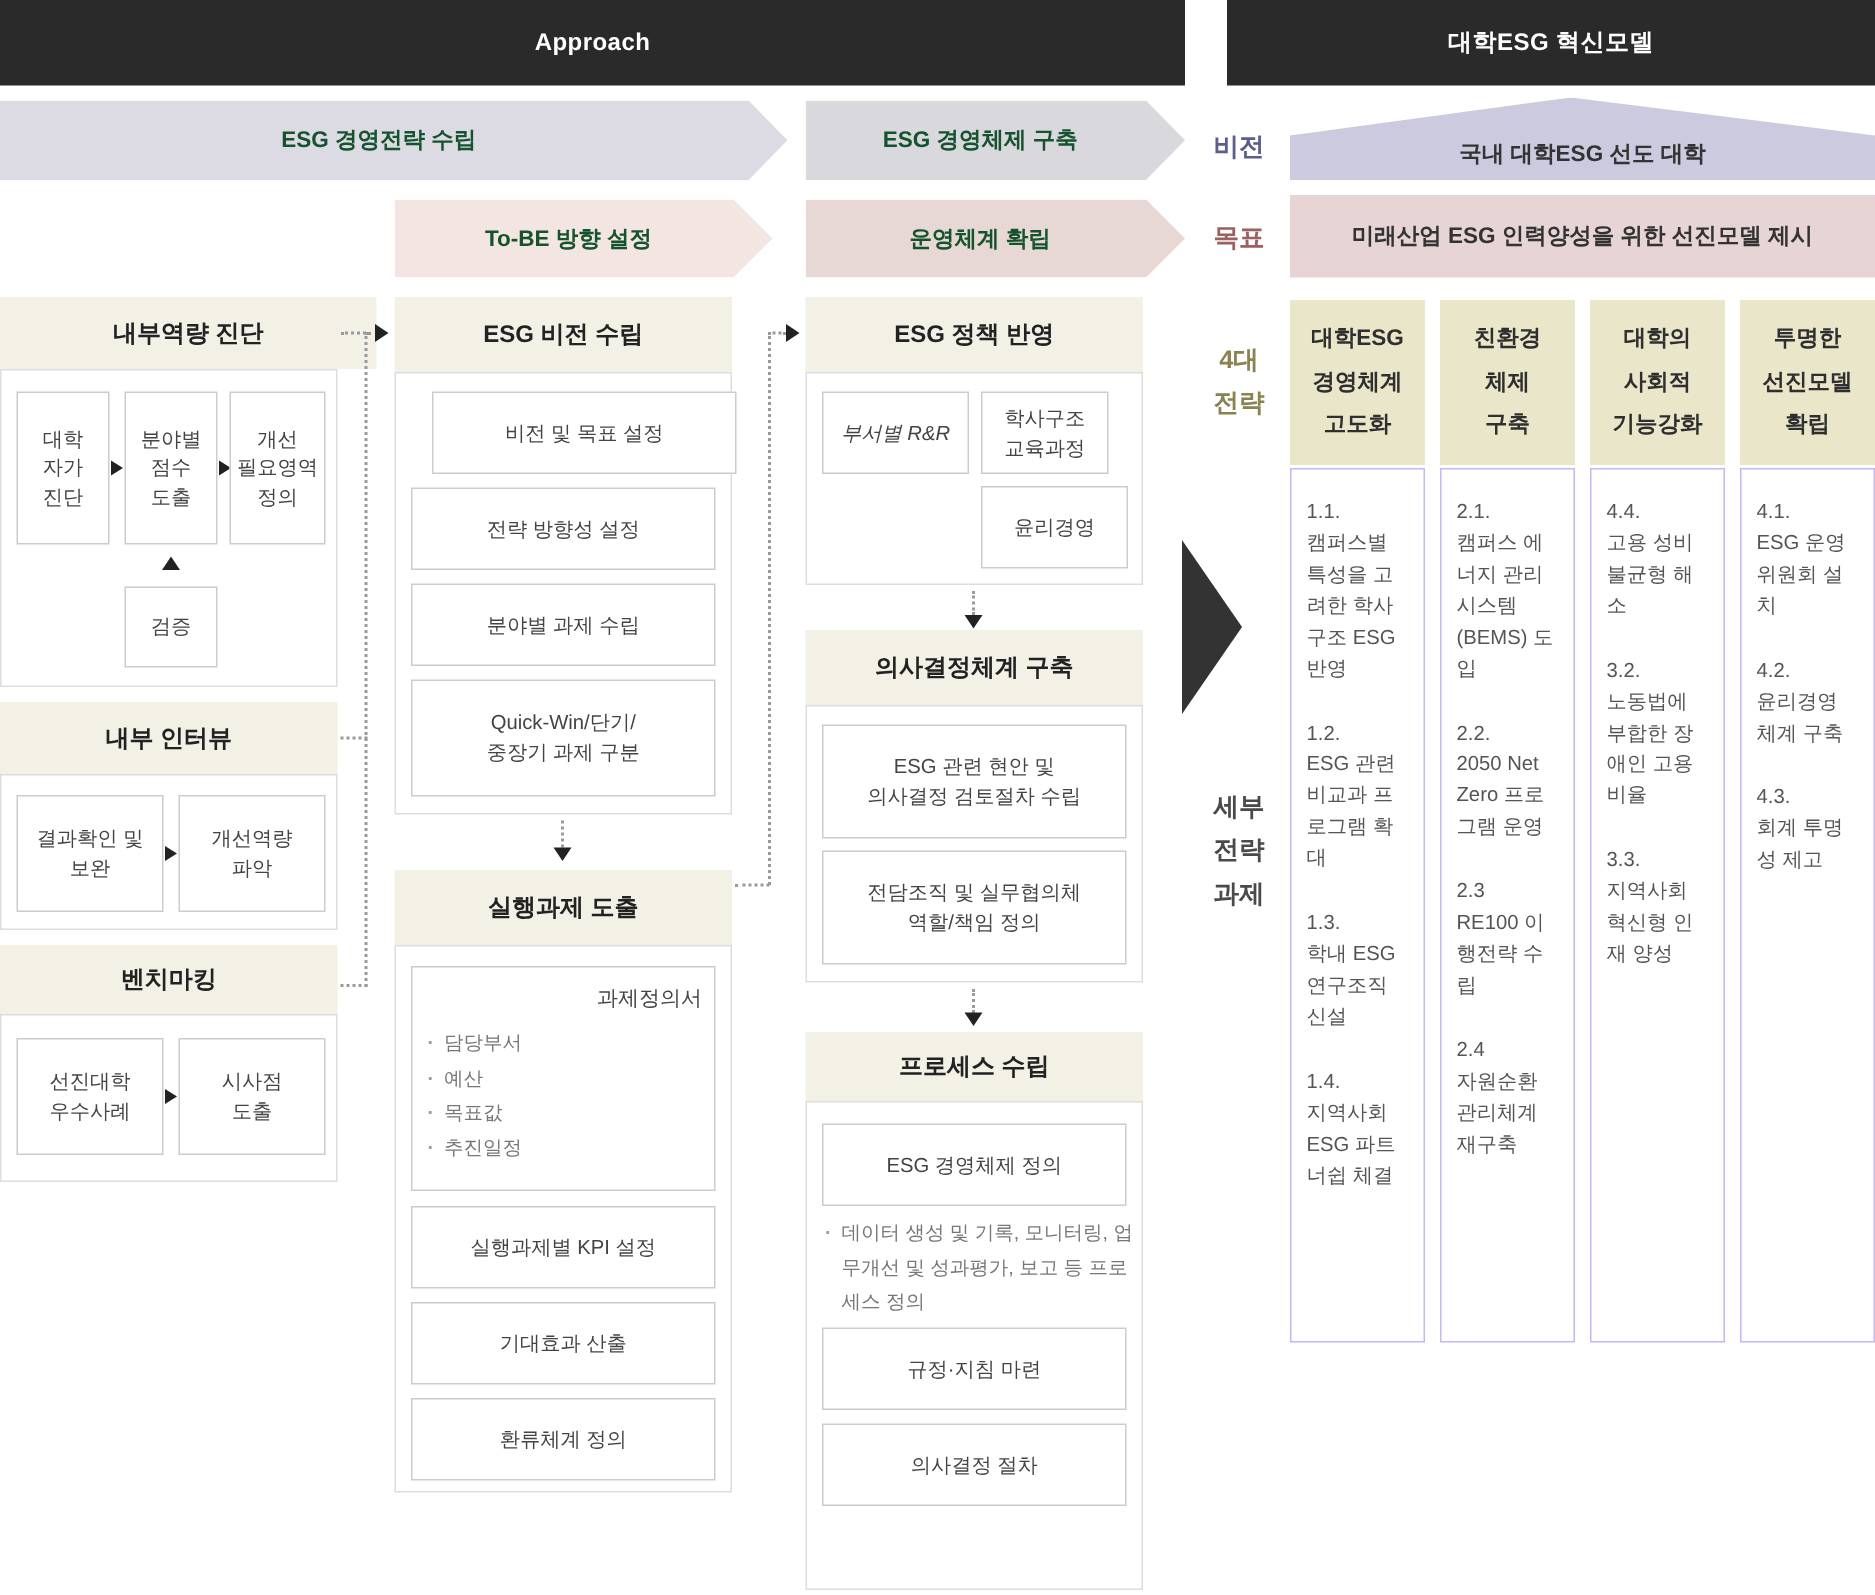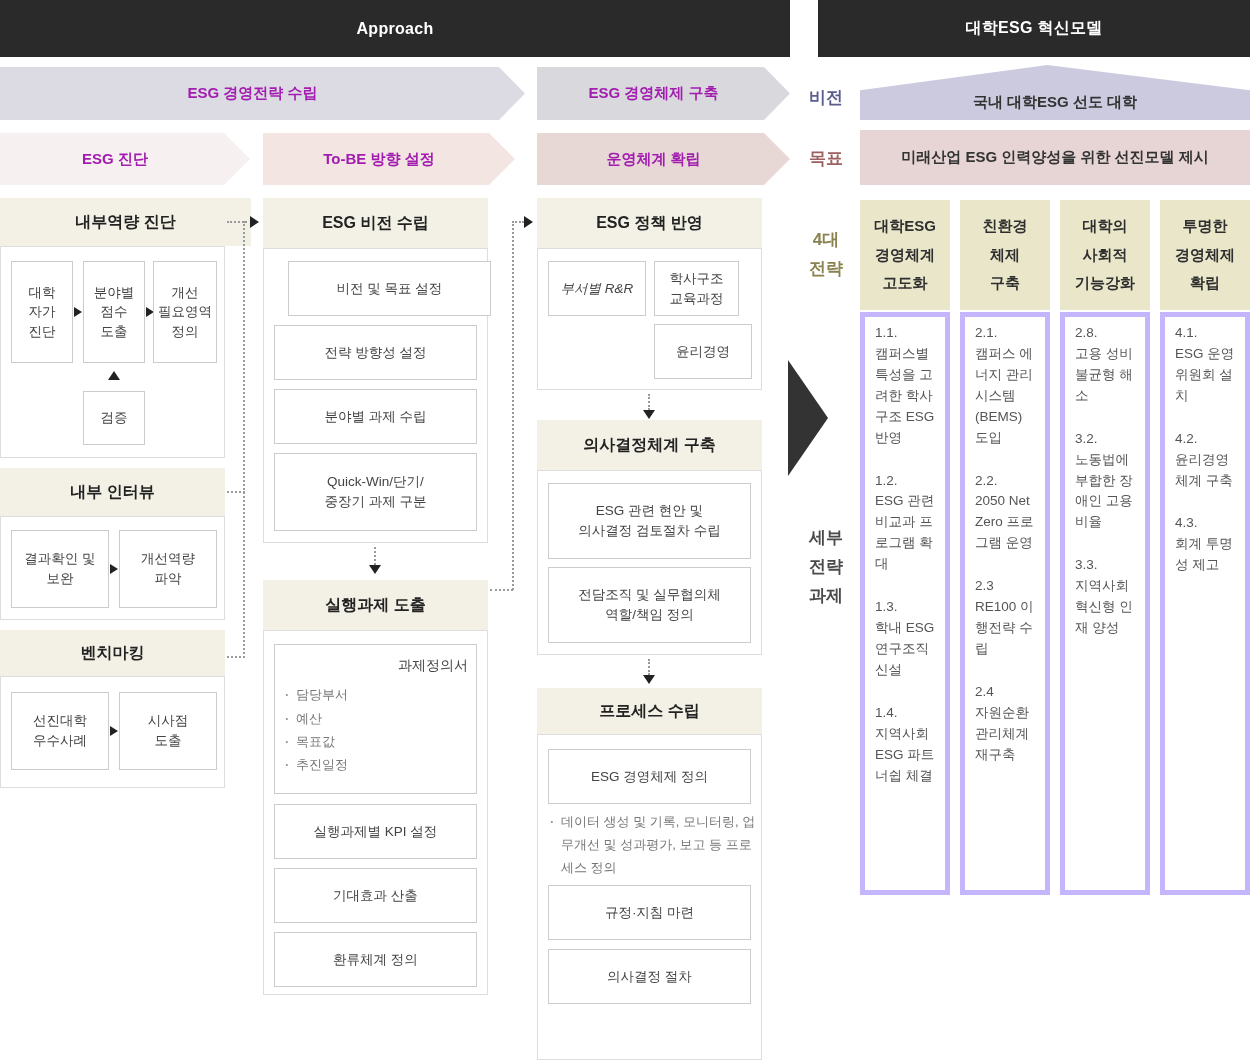--- a/index.html
+++ b/index.html
@@ -4,21 +4,21 @@
 <style>
   html,body{margin:0;padding:0;background:#fff;}
   body{font-family:"Liberation Sans","DejaVu Sans",sans-serif;color:#333;}
   .canvas{position:relative;width:1250px;height:1063px;background:#fff;overflow:hidden;}
   .abs{position:absolute;}
   .pre{white-space:pre-line;}
 
   .bar{height:57px;background:#2b2a2a;color:#fff;display:flex;align-items:center;justify-content:center;
        font-size:16px;font-weight:bold;letter-spacing:.3px;}
 
-  .chev{display:flex;align-items:center;justify-content:center;font-size:15px;font-weight:600;color:#a21caf;
+  .chev{display:flex;align-items:center;justify-content:center;font-size:15px;font-weight:600;color:#14532d;
         clip-path:polygon(0 0, calc(100% - 26px) 0, 100% 50%, calc(100% - 26px) 100%, 0 100%);
         padding-right:20px;box-sizing:border-box;}
 
   .sec-head{background:#f3f1e5;display:flex;align-items:center;justify-content:center;
             font-size:16px;font-weight:bold;color:#222;}
   .panel{background:#fff;border:1px solid #ddd;box-sizing:border-box;}
   .box{background:#fff;border:1px solid #ccc;box-sizing:border-box;display:flex;align-items:center;
        justify-content:center;text-align:center;font-size:13.5px;color:#444;line-height:1.45;padding:4px;}
 
   .dot-h{height:0;border-top:2px dotted #9a9a9a;}
@@ -33,21 +33,21 @@
 
   .vshape{background:#cbcadf;clip-path:polygon(0 46%, 48% 0, 100% 46%, 100% 100%, 0 100%);
           display:flex;align-items:flex-end;justify-content:center;padding-bottom:8px;box-sizing:border-box;
           font-size:15px;font-weight:bold;color:#333;}
   .goalbox{background:#e7d4d4;display:flex;align-items:center;justify-content:center;
            font-size:15px;font-weight:bold;color:#333;}
   .side-label{font-size:17px;font-weight:bold;text-align:center;line-height:1.7;}
 
   .strat-head{background:#e9e6ca;display:flex;align-items:center;justify-content:center;text-align:center;
               font-size:15px;font-weight:bold;color:#2f2f2f;line-height:1.9;}
-  .strat-panel{background:#fff;border:5px solid #c4b5fd;box-sizing:border-box;padding:6px 10px;}
+  .strat-panel{background:#fff;border:1px solid #c4b5fd;box-sizing:border-box;padding:18px 10px;}
   .task{margin-bottom:22px;font-size:13.5px;color:#555;line-height:1.55;text-align:left;}
   .big-arrow{width:0;height:0;border-top:58px solid transparent;border-bottom:58px solid transparent;border-left:40px solid #333;}
 </style>
 </head>
 <body>
 
 <div class="canvas">
 
   <div class="bar abs" style="left:0;top:0;width:790px;">
     <span>Approach</span>
@@ -56,23 +56,20 @@
     <span>대학ESG 혁신모델</span>
   </div>
 
   <div class="chev abs" style="left:0;top:67px;width:525px;height:53px;background:#dcdbe4;">
     <span>ESG 경영전략 수립</span>
   </div>
   <div class="chev abs" style="left:537px;top:67px;width:253px;height:53px;background:#d8d8dd;">
     <span>ESG 경영체제 구축</span>
   </div>
 
-  <div class="chev abs" style="left:0;top:133px;width:250px;height:52px;background:#f7f0f0;">
-    <span>ESG 진단</span>
-  </div>
   <div class="chev abs" style="left:263px;top:133px;width:252px;height:52px;background:#f2e5e2;">
     <span>To-BE 방향 설정</span>
   </div>
   <div class="chev abs" style="left:537px;top:133px;width:253px;height:52px;background:#e7d8d6;">
     <span>운영체계 확립</span>
   </div>
 
   <div class="sec-head abs" style="left:0;top:198px;width:251px;height:48px;">
     <span>내부역량 진단</span>
   </div>
@@ -253,35 +250,35 @@
       <div>2.4</div>
       <div>자원순환 관리체계 재구축</div>
     </div>
   </div>
 
   <div class="strat-head pre abs" style="left:1060px;top:200px;width:90px;height:110px;">대학의
 사회적
 기능강화</div>
   <div class="strat-panel abs" style="left:1060px;top:312px;width:90px;height:583px;">
     <div class="task">
-      <div>2.8.</div>
+      <div>4.4.</div>
       <div>고용 성비 불균형 해소</div>
     </div>
     <div class="task">
       <div>3.2.</div>
       <div>노동법에 부합한 장애인 고용 비율</div>
     </div>
     <div class="task">
       <div>3.3.</div>
       <div>지역사회 혁신형 인재 양성</div>
     </div>
   </div>
 
   <div class="strat-head pre abs" style="left:1160px;top:200px;width:90px;height:110px;">투명한
-경영체제
+선진모델
 확립</div>
   <div class="strat-panel abs" style="left:1160px;top:312px;width:90px;height:583px;">
     <div class="task">
       <div>4.1.</div>
       <div>ESG 운영위원회 설치</div>
     </div>
     <div class="task">
       <div>4.2.</div>
       <div>윤리경영 체계 구축</div>
     </div>

